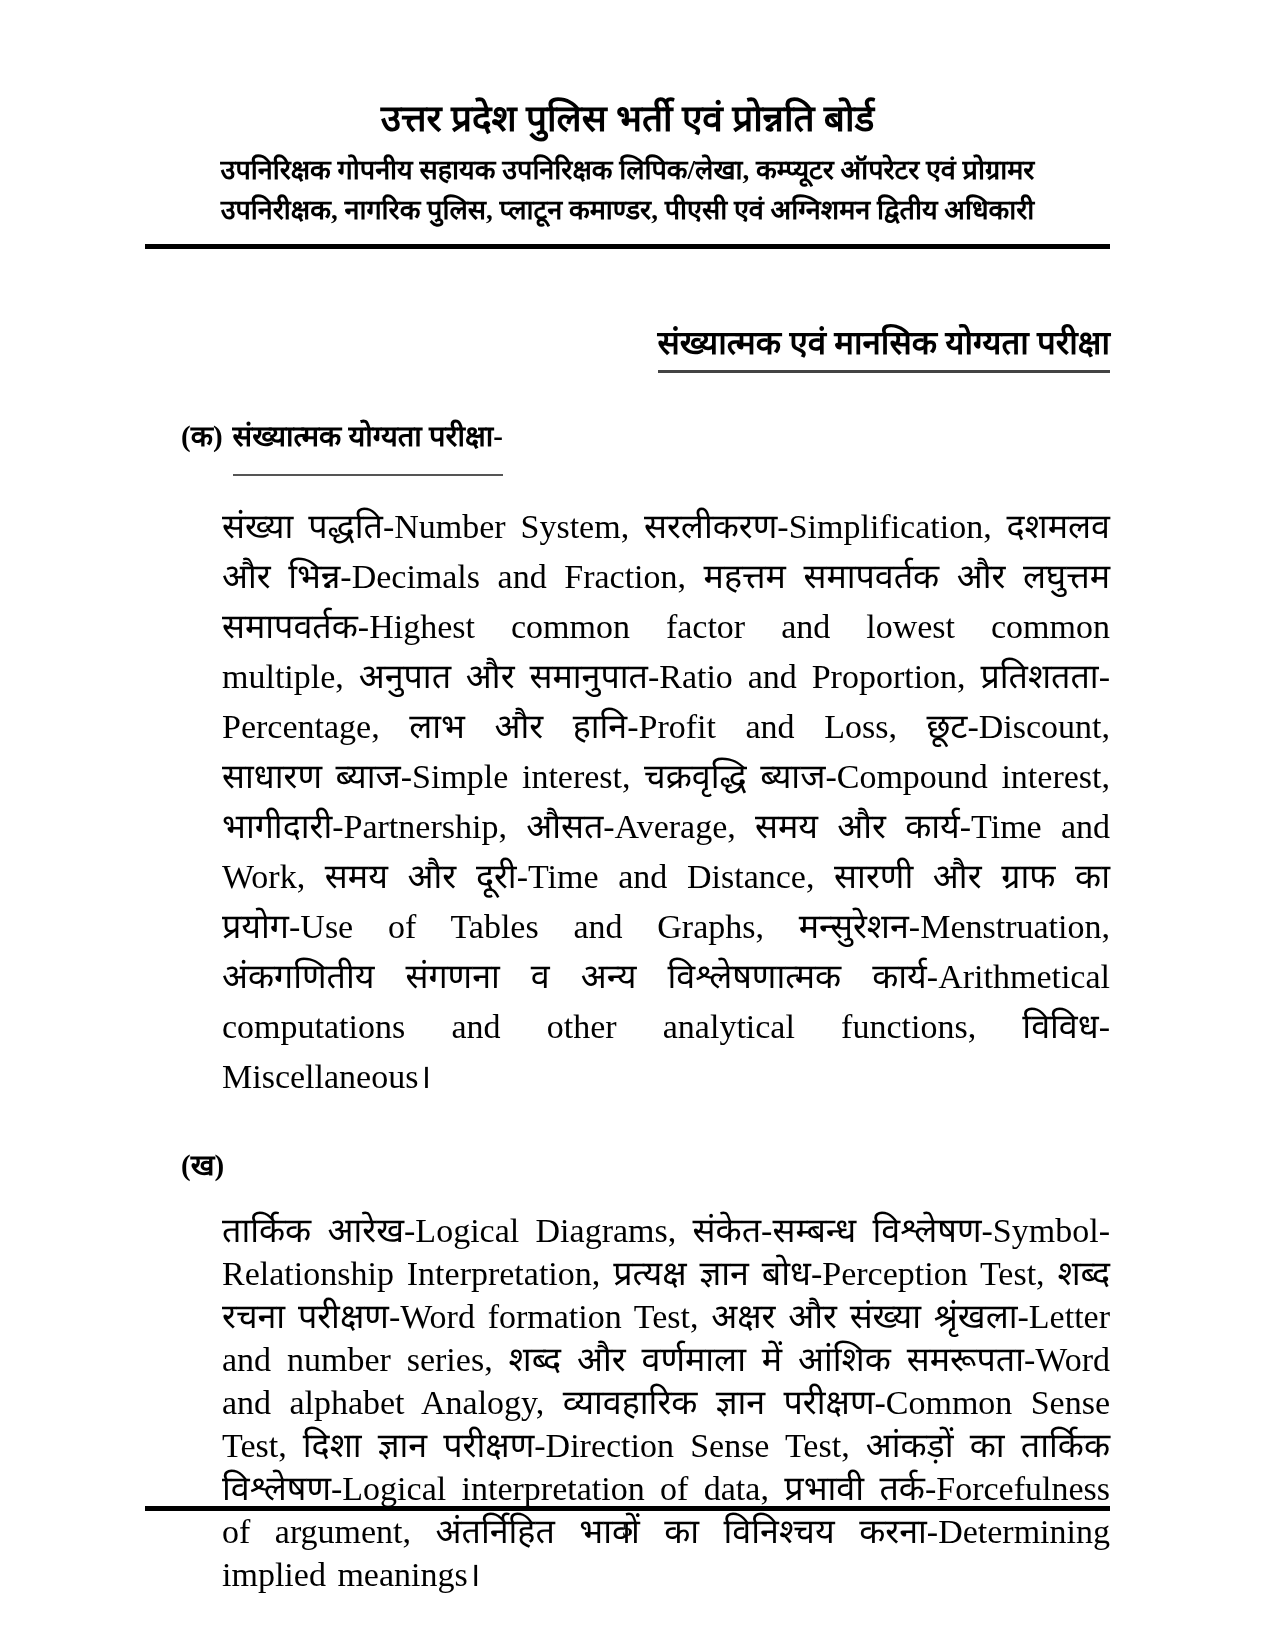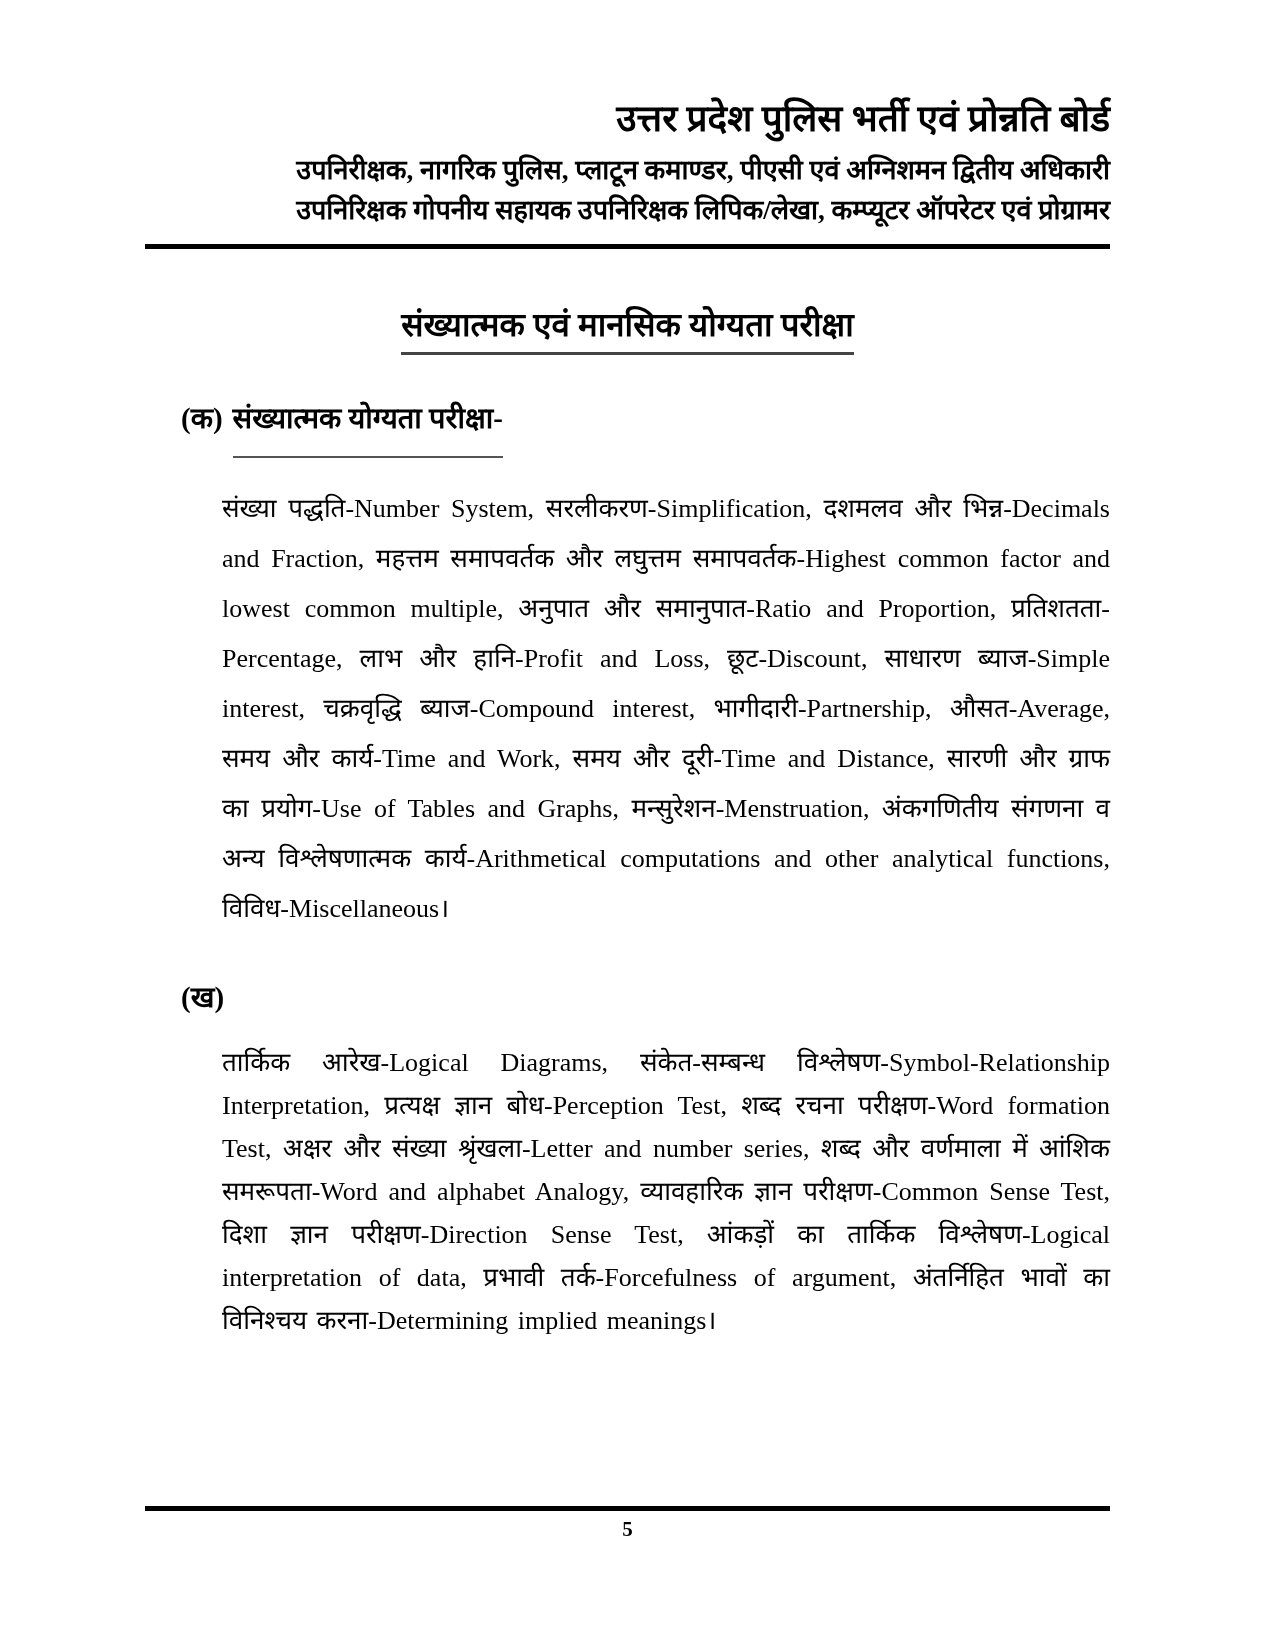--- a/index.html
+++ b/index.html
@@ -15,43 +15,43 @@
     color: #000000;
   }
   .page-inner {
     position: absolute;
     left: 145px;
     top: 96px;
     width: 965px;
   }
   
   .doc-header {
-    text-align: right;
+    text-align: center;
     font-family: Liberation Serif, serif;
   }
   .org-title {
     font-size: 37px;
     font-weight: bold;
     line-height: 1.25;
     margin: 0 0 8px 0;
   }
   .subtitle-line {
     font-size: 27px;
     font-weight: bold;
     line-height: 40px;
   }
   .header-rule {
     border: none;
     border-top: 5px solid #000000;
     margin: 14px 0 0 0;
   }
   
   .main-title-wrap {
-    text-align: center;
-    margin-top: 52px;
+    text-align: right;
+    margin-top: 70px;
   }
   .main-title {
     display: inline-block;
     font-size: 33px;
     font-weight: bold;
     border-bottom: 3px solid #444444;
     padding-bottom: 6px;
   }
   .section {
     margin-top: 42px;
@@ -64,21 +64,21 @@
     font-size: 29px;
     font-weight: bold;
   }
   .section-heading .heading-text {
     border-bottom: 2px solid #555555;
     padding-bottom: 20px;
   }
   .section-body {
     margin: 26px 0 0 77px;
     width: 888px;
-    font-size: 26px;
+    font-size: 34px;
     line-height: 50px;
     text-align: justify;
     text-justify: inter-word;
     word-spacing: 3px;
   }
   .section-body.second {
     line-height: 43px;
   }
   
   .doc-footer {
@@ -98,22 +98,22 @@
     font-weight: bold;
   }
 </style>
 </head>
 <body>
 
 <div class="page-inner">
 
   <div class="doc-header">
     <div class="org-title">उत्तर प्रदेश पुलिस भर्ती एवं प्रोन्नति बोर्ड</div>
+    <div class="subtitle-line">उपनिरिक्षक गोपनीय सहायक उपनिरिक्षक लिपिक/लेखा, कम्प्यूटर ऑपरेटर एवं प्रोग्रामर</div>
     <div class="subtitle-line">उपनिरीक्षक, नागरिक पुलिस, प्लाटून कमाण्डर, पीएसी एवं अग्निशमन द्वितीय अधिकारी</div>
-    <div class="subtitle-line">उपनिरिक्षक गोपनीय सहायक उपनिरिक्षक लिपिक/लेखा, कम्प्यूटर ऑपरेटर एवं प्रोग्रामर</div>
     <hr class="header-rule">
   </div>
 
   <div class="main-title-wrap">
     <span class="main-title">संख्यात्मक एवं मानसिक योग्यता परीक्षा</span>
   </div>
 
   <div class="section">
     <div class="section-heading">
       <span class="heading-label">(क)</span>

